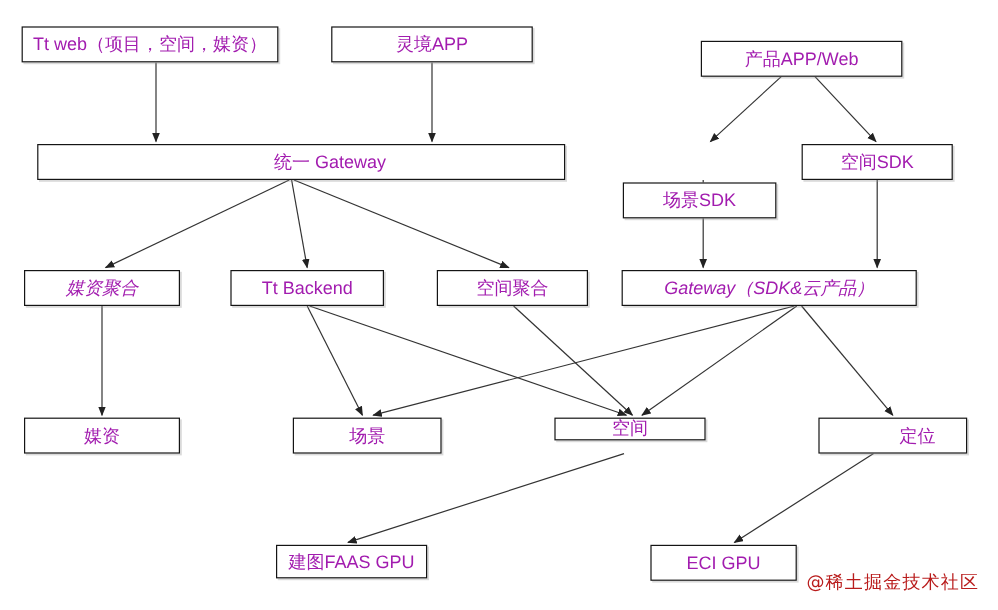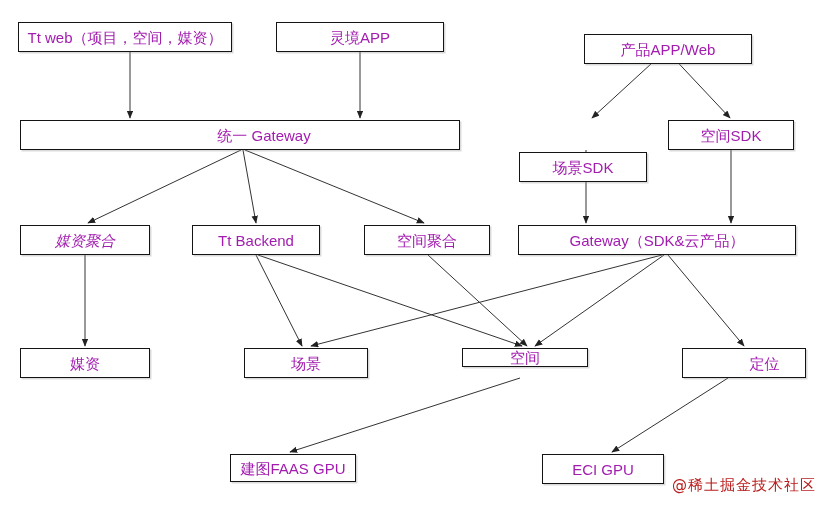--- a/index.html
+++ b/index.html
@@ -88,39 +88,39 @@
   <div id="nodes-group">
       <div class="node" style="left: 18px; top: 22px; width: 214px; height: 30px;">
         <span class="node-label">Tt web（项目，空间，媒资）</span>
       </div>
       <div class="node" style="left: 276px; top: 22px; width: 168px; height: 30px;">
         <span class="node-label">灵境APP</span>
       </div>
       <div class="node" style="left: 584px; top: 22px; width: 168px; height: 30px; margin-top: 12px;">
         <span class="node-label">产品APP/Web</span>
       </div>
-      <div class="node" style="left: 20px; top: 120px; width: 440px; height: 30px; padding-left: 48px;">
+      <div class="node" style="left: 31px; top: 120px; width: 440px; height: 30px; padding-left: 48px;">
         <span class="node-label">统一 Gateway</span>
       </div>
       <div class="node" style="left: 519px; top: 120px; width: 128px; height: 30px; margin-top: 32px;">
         <span class="node-label">场景SDK</span>
       </div>
       <div class="node" style="left: 668px; top: 120px; width: 126px; height: 30px;">
         <span class="node-label">空间SDK</span>
       </div>
       <div class="node" style="left: 20px; top: 225px; width: 130px; height: 30px; font-style: italic;">
         <span class="node-label">媒资聚合</span>
       </div>
       <div class="node" style="left: 192px; top: 225px; width: 128px; height: 30px;">
         <span class="node-label">Tt Backend</span>
       </div>
       <div class="node" style="left: 364px; top: 225px; width: 126px; height: 30px;">
         <span class="node-label">空间聚合</span>
       </div>
-      <div class="node" style="left: 518px; top: 225px; width: 278px; height: 30px;">
+      <div class="node" style="left: 518px; top: 225px; width: 246px; height: 30px; font-style: italic;">
         <span class="node-label">Gateway（SDK&amp;云产品）</span>
       </div>
       <div class="node" style="left: 20px; top: 348px; width: 130px; height: 30px;">
         <span class="node-label">媒资</span>
       </div>
       <div class="node" style="left: 244px; top: 348px; width: 124px; height: 30px;">
         <span class="node-label">场景</span>
       </div>
       <div class="node" style="left: 462px; top: 348px; width: 126px; height: 19px;">
         <span class="node-label">空间</span>

